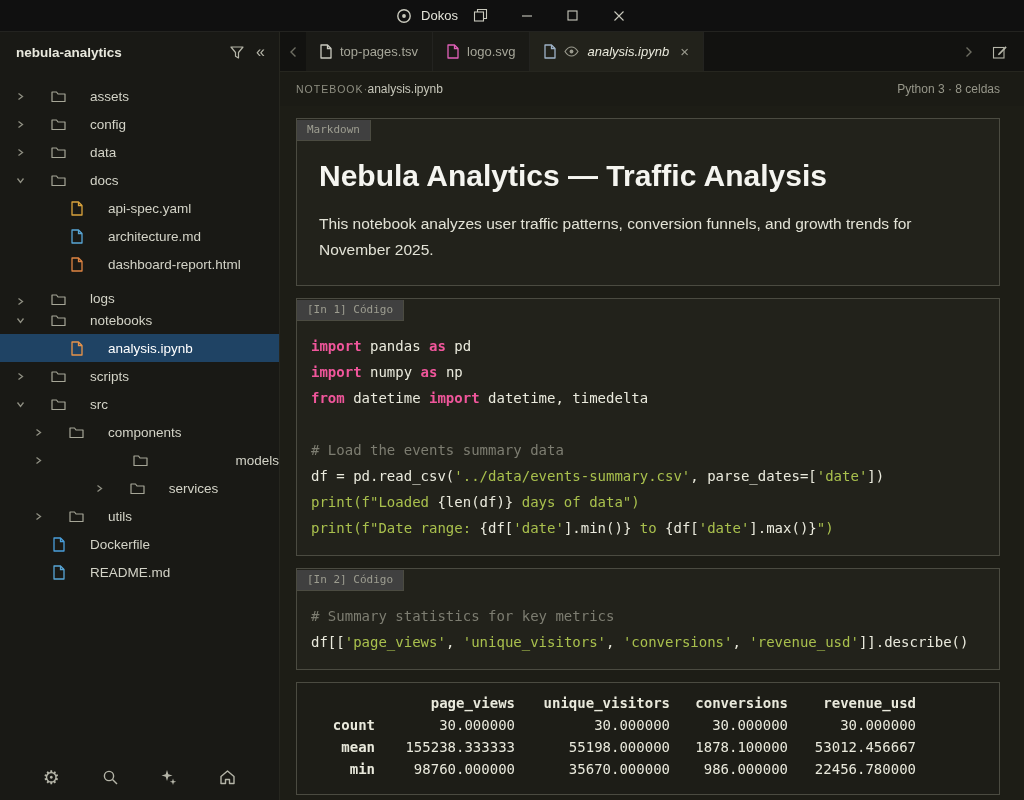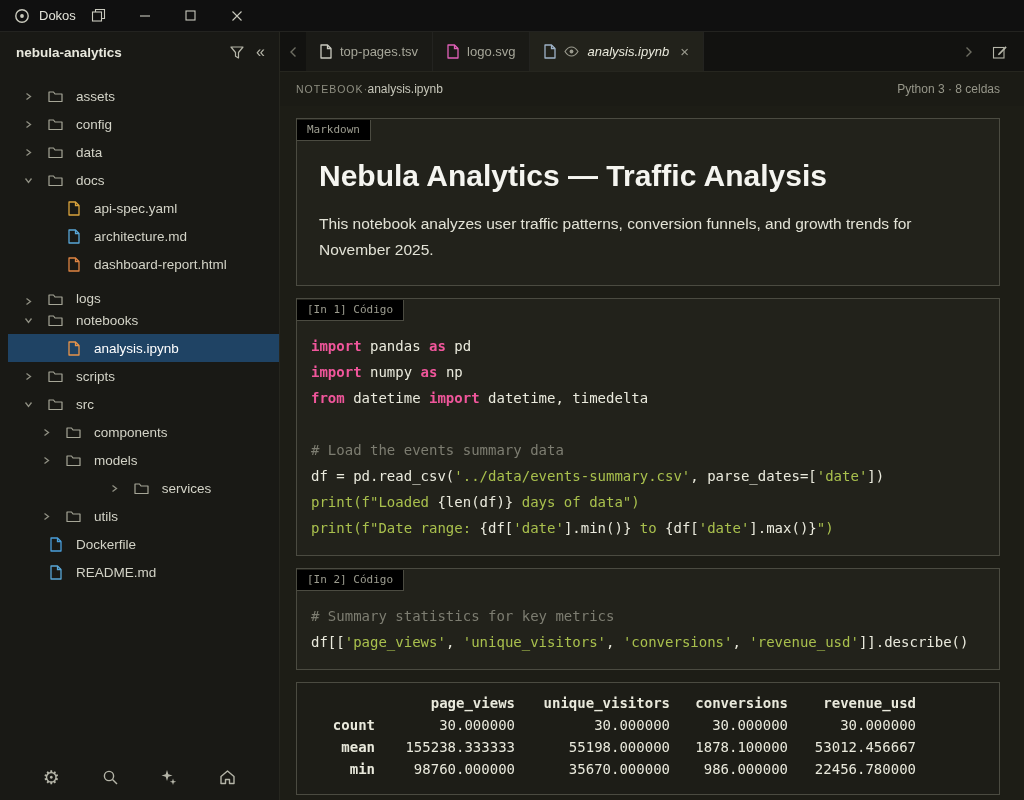--- a/index.html
+++ b/index.html
@@ -8,43 +8,43 @@
     width:1024px; height:800px; overflow:hidden;
     background:#0c0c0a;
     font-family:"Liberation Sans", sans-serif;
     -webkit-font-smoothing:antialiased;
   }
   .window { width:1024px; height:800px; display:flex; flex-direction:column; background:#161612; }
 
   
   .titlebar {
     flex:0 0 32px; height:32px; background:#101010;
-    display:flex; align-items:center; justify-content:flex-start;
+    display:flex; align-items:center; justify-content:center;
     border-bottom:1px solid #232320;
   }
   .titlebar-left { display:flex; align-items:center; gap:9px; padding-left:14px; }
   .app-title { color:#e3e3d9; font-size:13px; }
   .window-controls { display:flex; height:100%; }
   .win-btn { width:46px; height:100%; display:flex; align-items:center; justify-content:center;
     background:transparent; border:none; padding:0; cursor:pointer; }
 
   
   .main-row { flex:1; display:flex; min-height:0; }
 
   
   .sidebar { flex:0 0 280px; width:280px; background:#191915; border-right:1px solid #26261f;
     display:flex; flex-direction:column; }
   .sidebar-header { flex:0 0 40px; display:flex; align-items:center; gap:12px; padding:0 14px 0 16px; }
   .project-name { flex:1; color:#e8e8dd; font-size:13.5px; font-weight:bold; }
   .hdr-icon { display:flex; align-items:center; color:#b5b5a8; cursor:pointer; }
   .collapse-glyph { color:#b5b5a8; font-size:16px; line-height:1; cursor:pointer; }
 
   .file-tree { flex:1; padding-top:10px; overflow:hidden; }
-  .tree-row { height:28px; display:flex; align-items:center; gap:12px; color:#d3d3c7;
-    font-size:13.5px; cursor:pointer; white-space:nowrap;margin-left:8px; }
+  .tree-row { height:28px; display:flex; align-items:center; gap:23px; color:#d3d3c7;
+    font-size:13.5px; cursor:pointer; white-space:nowrap; }
   .tree-row.selected { background:var(--sel,#1f4364); color:#ffffff; }
   .chev { width:13px; flex:0 0 13px; display:flex; align-items:center; justify-content:center; }
   .chev.open svg { transform:rotate(90deg); }
   .ticon { width:17px; flex:0 0 17px; display:flex; align-items:center; justify-content:center; }
 
   .sidebar-footer { flex:0 0 46px; display:flex; align-items:center; justify-content:space-around;
     padding:0 22px; }
   .footer-icon { width:34px; height:34px; display:flex; align-items:center; justify-content:center;
     color:#b5b5a8; cursor:pointer; font-size:19px; line-height:1; }
 
@@ -70,21 +70,21 @@
   .crumb-section { color:#8f8f82; font-size:10.5px; letter-spacing:1px; }
   .crumb-sep { color:#6e6e63; font-size:12px; }
   .crumb-file { color:#c6c6b9; font-size:12px; }
   .breadcrumb-meta { color:#97978a; font-size:12px; }
 
   
   .notebook { flex:1; overflow:hidden; padding:12px 24px 0 16px; }
   .cell { border:1px solid #4b4b41; background:#22221b; margin-bottom:12px; }
   .cell-label { display:inline-block; padding:3px 10px 4px;
     font-family:"DejaVu Sans Mono", monospace; font-size:11px; color:#9d9d90;
-    background:#000000; border-right:1px solid #4b4b41; border-bottom:1px solid #4b4b41; }
+    background:#404040; border-right:1px solid #4b4b41; border-bottom:1px solid #4b4b41; }
   .md-body { padding:16px 22px 22px; }
   .md-body h1 { margin:0 0 16px; font-size:30px; line-height:38px; font-weight:bold; color:#f5f5f0; }
   .md-body p { margin:0; font-size:15.5px; line-height:26px; color:#e2e2d6; max-width:665px; }
 
   .code { margin:0; padding:12px 14px 14px; font-family:"DejaVu Sans Mono", monospace;
     font-size:14px; line-height:26px; color:var(--pl,#eaeadd); white-space:pre; overflow:hidden; }
   .tok-kw  { color:var(--kw,#f0569b); font-weight:bold; }
   .tok-str { color:var(--str,#a9c04d); }
   .tok-com { color:var(--com,#7d7d71); }
 
@@ -306,21 +306,21 @@
                 <path d="M2.5 1.5L6.5 4.5L2.5 7.5" stroke="#8f8f82" stroke-width="1.3" fill="none"></path>
               </svg>
             </span>
             <span class="ticon">
               <svg width="15" height="13" viewBox="0 0 15 13" fill="none">
                 <path d="M1 2h4.5L7 4h7v7.5H1V2Z" stroke="#a6a697" stroke-width="1.2" fill="none" stroke-linejoin="round"></path>
               </svg>
             </span>
             <span class="tree-label">components</span>
           </div>
-          <div class="tree-row" style="padding-left: 32px;">
+          <div class="tree-row" style="padding-left: 32px; justify-content: space-between;">
             <span class="chev ">
               <svg width="9" height="9" viewBox="0 0 9 9" fill="none">
                 <path d="M2.5 1.5L6.5 4.5L2.5 7.5" stroke="#8f8f82" stroke-width="1.3" fill="none"></path>
               </svg>
             </span>
             <span class="ticon">
               <svg width="15" height="13" viewBox="0 0 15 13" fill="none">
                 <path d="M1 2h4.5L7 4h7v7.5H1V2Z" stroke="#a6a697" stroke-width="1.2" fill="none" stroke-linejoin="round"></path>
               </svg>
             </span>

